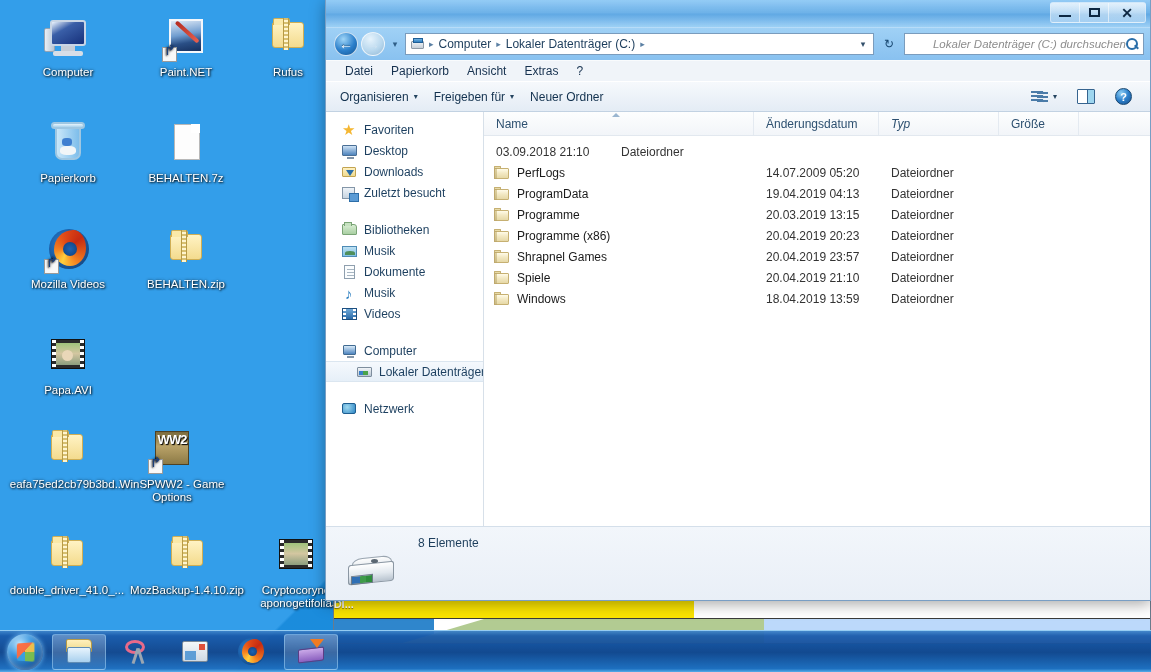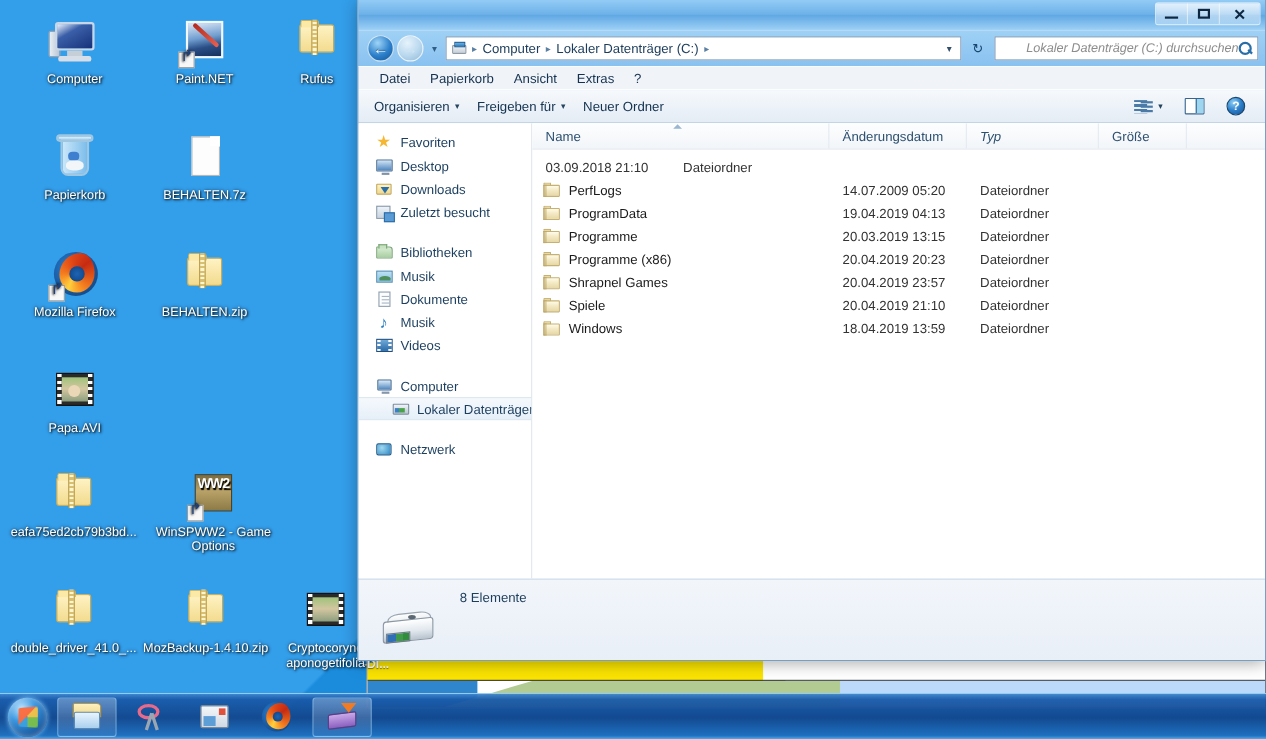--- a/index.html
+++ b/index.html
@@ -733,21 +733,21 @@
     <span class="lbl">BEHALTEN.7z</span>
   </div>
 
   <div class="desk-icon" style="left:12px;  top:226px;">
     <div class="gfx">
       <div class="ic-ff-outer"></div>
         <div class="ic-ff-flame"></div>
         <div class="ic-ff-core"></div>
       <div class="shortcut-badge"></div>
     </div>
-    <span class="lbl">Mozilla Firefox</span>
+    <span class="lbl">Mozilla Videos</span>
   </div>
 
   <div class="desk-icon" style="left:130px; top:226px;">
     <div class="gfx">
       <div class="ic-folder"></div>
         <div class="ic-zip"></div>
     </div>
     <span class="lbl">BEHALTEN.zip</span>
   </div>
 
@@ -765,21 +765,21 @@
 
 
   <div class="desk-icon" style="left:6px;   top:426px; width:122px;">
     <div class="gfx">
       <div class="ic-folder"></div>
         <div class="ic-zip"></div>
     </div>
     <span class="lbl">eafa75ed2cb79b3bd...</span>
   </div>
 
-  <div class="desk-icon" style="left:138px; top:426px;">
+  <div class="desk-icon" style="left:116px; top:426px;">
     <div class="gfx">
       <div class="ic-ww2">
           <span>WW2</span>
         </div>
       <div class="shortcut-badge"></div>
     </div>
     <span class="lbl">WinSPWW2 - Game Options</span>
   </div>
 
   <div class="desk-icon" style="left:6px;   top:532px; width:122px;">

